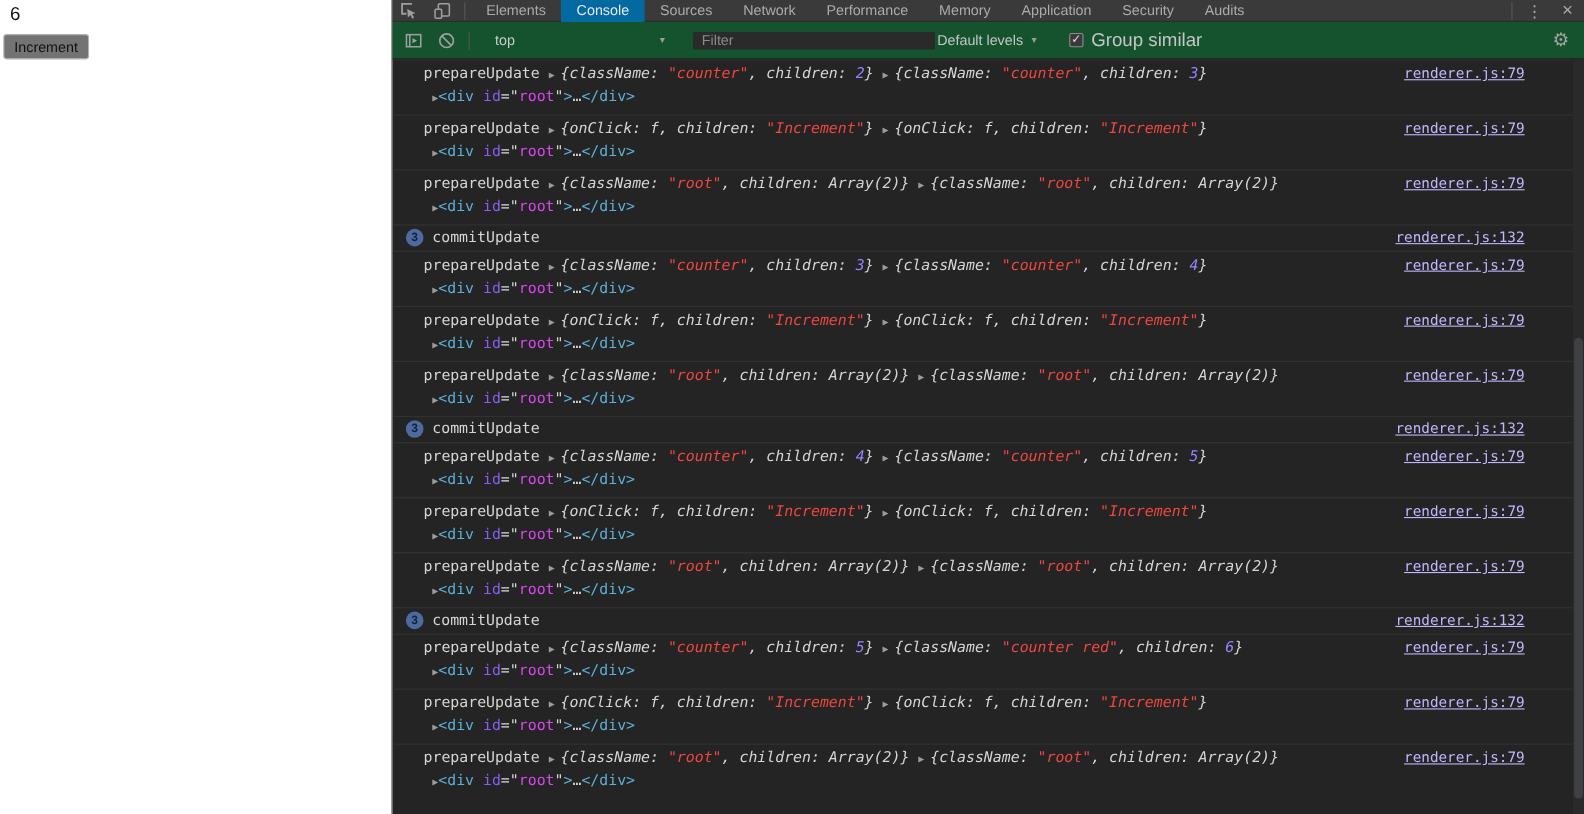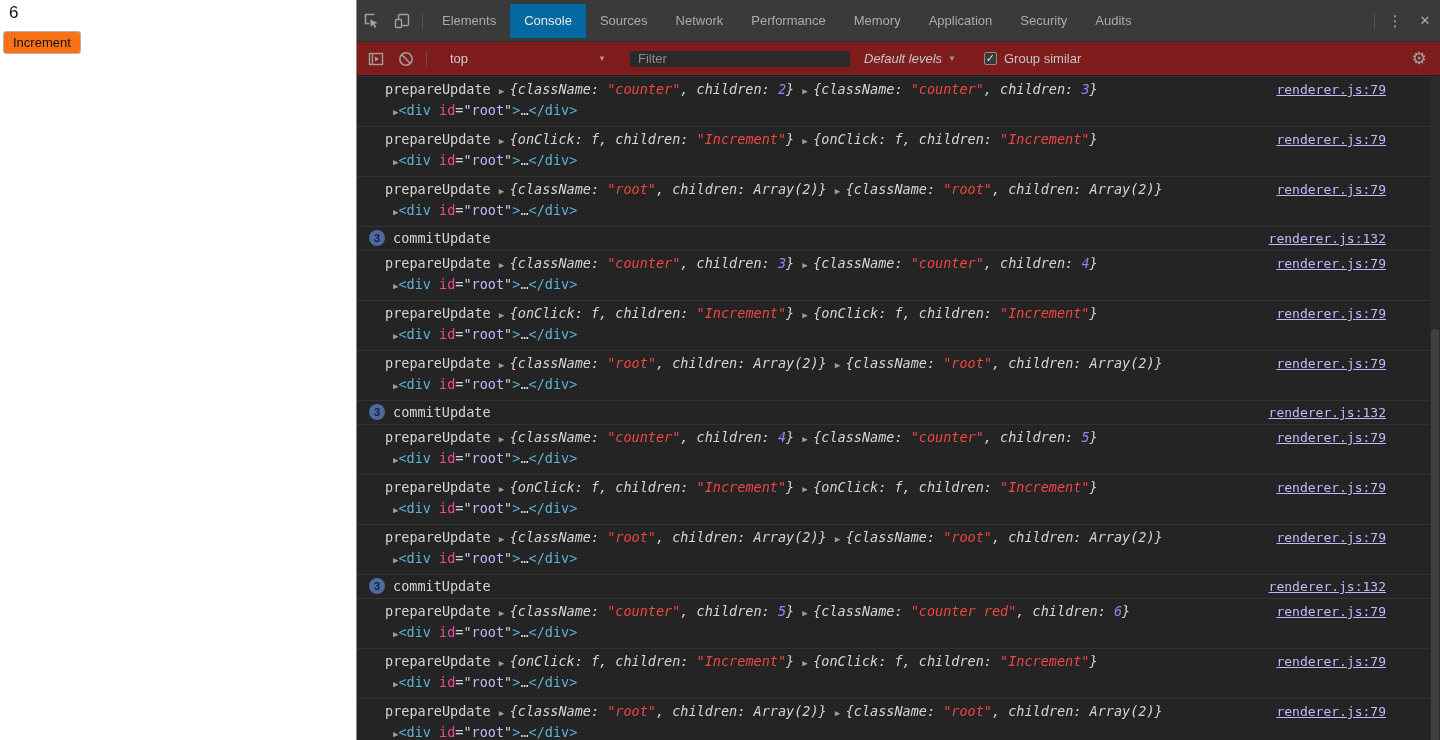--- a/index.html
+++ b/index.html
@@ -3,74 +3,74 @@
 <meta charset="utf-8">
 <style>
   * { box-sizing: border-box; margin: 0; padding: 0; }
   html,body { width:1440px; height:740px; overflow:hidden; background:#fff;
               font-family:"Liberation Sans", sans-serif; }
 
   
   .page { position:absolute; top:0; left:0; width:356px; height:740px; background:#fff; }
   .counter-value { font-size:17px; color:#111; margin:3px 0 0 9px; }
   .increment-btn { display:inline-block; margin:8px 0 0 3px; font-family:"Liberation Sans",sans-serif;
-                   font-size:13px; color:#111; background:#f97316; border:1px solid #b3b3b3;
+                   font-size:13px; color:#111; background:#737373; border:1px solid #b3b3b3;
                    border-radius:3px; padding:3px 9px; }
 
   
   .devtools { position:absolute; top:0; left:356px; width:1084px; height:740px;
               background:#242424; border-left:1px solid #8a8a8a; display:flex; flex-direction:column; }
 
-  .tabbar { height:42px; flex:none; background:#3a3a3a; display:flex; align-items:center;
+  .tabbar { height:20px; flex:none; background:#3a3a3a; display:flex; align-items:center;
             border-bottom:1px solid #2c2c2c;justify-content:center; }
   .icon-btn { width:30px; height:28px; display:flex; align-items:center; justify-content:center;
               color:#a9a9a9; }
   .vdiv { width:1px; height:16px; background:#565656; margin:0 5px; flex:none; }
   .tabs { display:flex; height:34px; }
   .tab { padding:0 14px; height:34px; line-height:34px; font-size:13px; color:#ababab; white-space:nowrap; }
   .tab.active { background:#0369a1; color:#e8e8e8; }
   .flex-spacer { flex:1; }
   .kebab { font-size:15px; letter-spacing:0; }
   .closex { font-size:13px; }
 
-  .toolbar { height:34px; flex:none; background:#7f1d1d; display:flex; align-items:center;
+  .toolbar { height:34px; flex:none; background:#14532d; display:flex; align-items:center;
              border-bottom:1px solid #1e1e1e; padding:0 10px 0 4px; }
   .context-select { display:flex; align-items:center; width:172px; margin-left:10px;
                     color:#cccccc; font-size:13px; padding:0 8px 0 8px; }
   .dd-arrow { font-size:8px; color:#9d9d9d; margin-left:auto; }
   .dd-arrow.inlinearrow { margin-left:6px; }
   .filter-input { width:220px; height:16px; background:#2a2a2a; border:none; outline:none;
                   color:#cfcfcf; font-size:13px; padding:0 8px; margin-left:16px; border-radius:1px; }
   .filter-input::placeholder { color:#8b8b8b; }
-  .levels { display:flex; align-items:center; margin-left:14px; color:#c6c6c6; font-size:13px;font-style:italic; }
+  .levels { display:flex; align-items:center; margin-left:2px; color:#c6c6c6; font-size:13px; }
   .checkbox { width:13px; height:13px; border:1px solid #8d8d8d; border-radius:2px; margin-left:28px;
               background:#3a3a3a; color:#e0e0e0; font-size:11px; line-height:11px; text-align:center; }
-  .group-label { margin-left:7px; color:#c6c6c6; font-size:13px; }
+  .group-label { margin-left:7px; color:#c6c6c6; font-size:17px; }
   .gear { margin-left:auto; color:#a3a3a3; font-size:17px; width:22px; text-align:center; }
 
   
   .console { flex:1; position:relative; overflow:hidden;
              font-family:"DejaVu Sans Mono", monospace; font-size:13.5px; }
   .entry { border-top:1px solid #333333; display:flex; align-items:flex-start;
            padding:3px 54px 4px 28px; }
   .entry.count { padding:2px 54px 2px 12px; }
   .msg { flex:1; min-width:0; }
   .line { line-height:19px; white-space:pre; }
   .line2 { padding-left:8px; }
   .countline { line-height:18px; display:flex; align-items:center; }
 
   .tk-tri   { color:#9c9c9c; font-size:9px; font-style:normal; }
   .tk-plain { color:#d5d5d5; }
   .tk-obj   { color:#d5d5d5; font-style:italic; }
   .tk-str   { color:#ee4741; font-style:italic; }
   .tk-num   { color:#9980ff; font-style:italic; }
   .tk-func  { color:#d5d5d5; font-style:italic; }
   .tk-tag   { color:#5db0d7;margin-top:12px; }
-  .tk-attr  { color:#ec4899; }
-  .tk-val   { color:#c4b5fd; }
+  .tk-attr  { color:#8b5cf6; }
+  .tk-val   { color:#d946ef; }
 
   .src-link { color:#c4b5fd; text-decoration:underline; font-size:13px; line-height:19px;
               white-space:nowrap; margin-left:10px; cursor:pointer; }
   .badge { display:inline-block; min-width:16px; height:16px; border-radius:8px; background:#4d6b9f;
            color:#141f3a; font-family:"Liberation Sans",sans-serif; font-size:11px; font-weight:bold;
            line-height:16px; text-align:center; margin-right:8px; padding:0 2px; }
   .count-label { color:#d5d5d5; }
 
   .scrollbar { position:absolute; right:0; top:0; bottom:0; width:10px; background:#2a2a2a; }
   .scroll-thumb { position:absolute; left:1px; right:1px; top:253px; height:419px;

